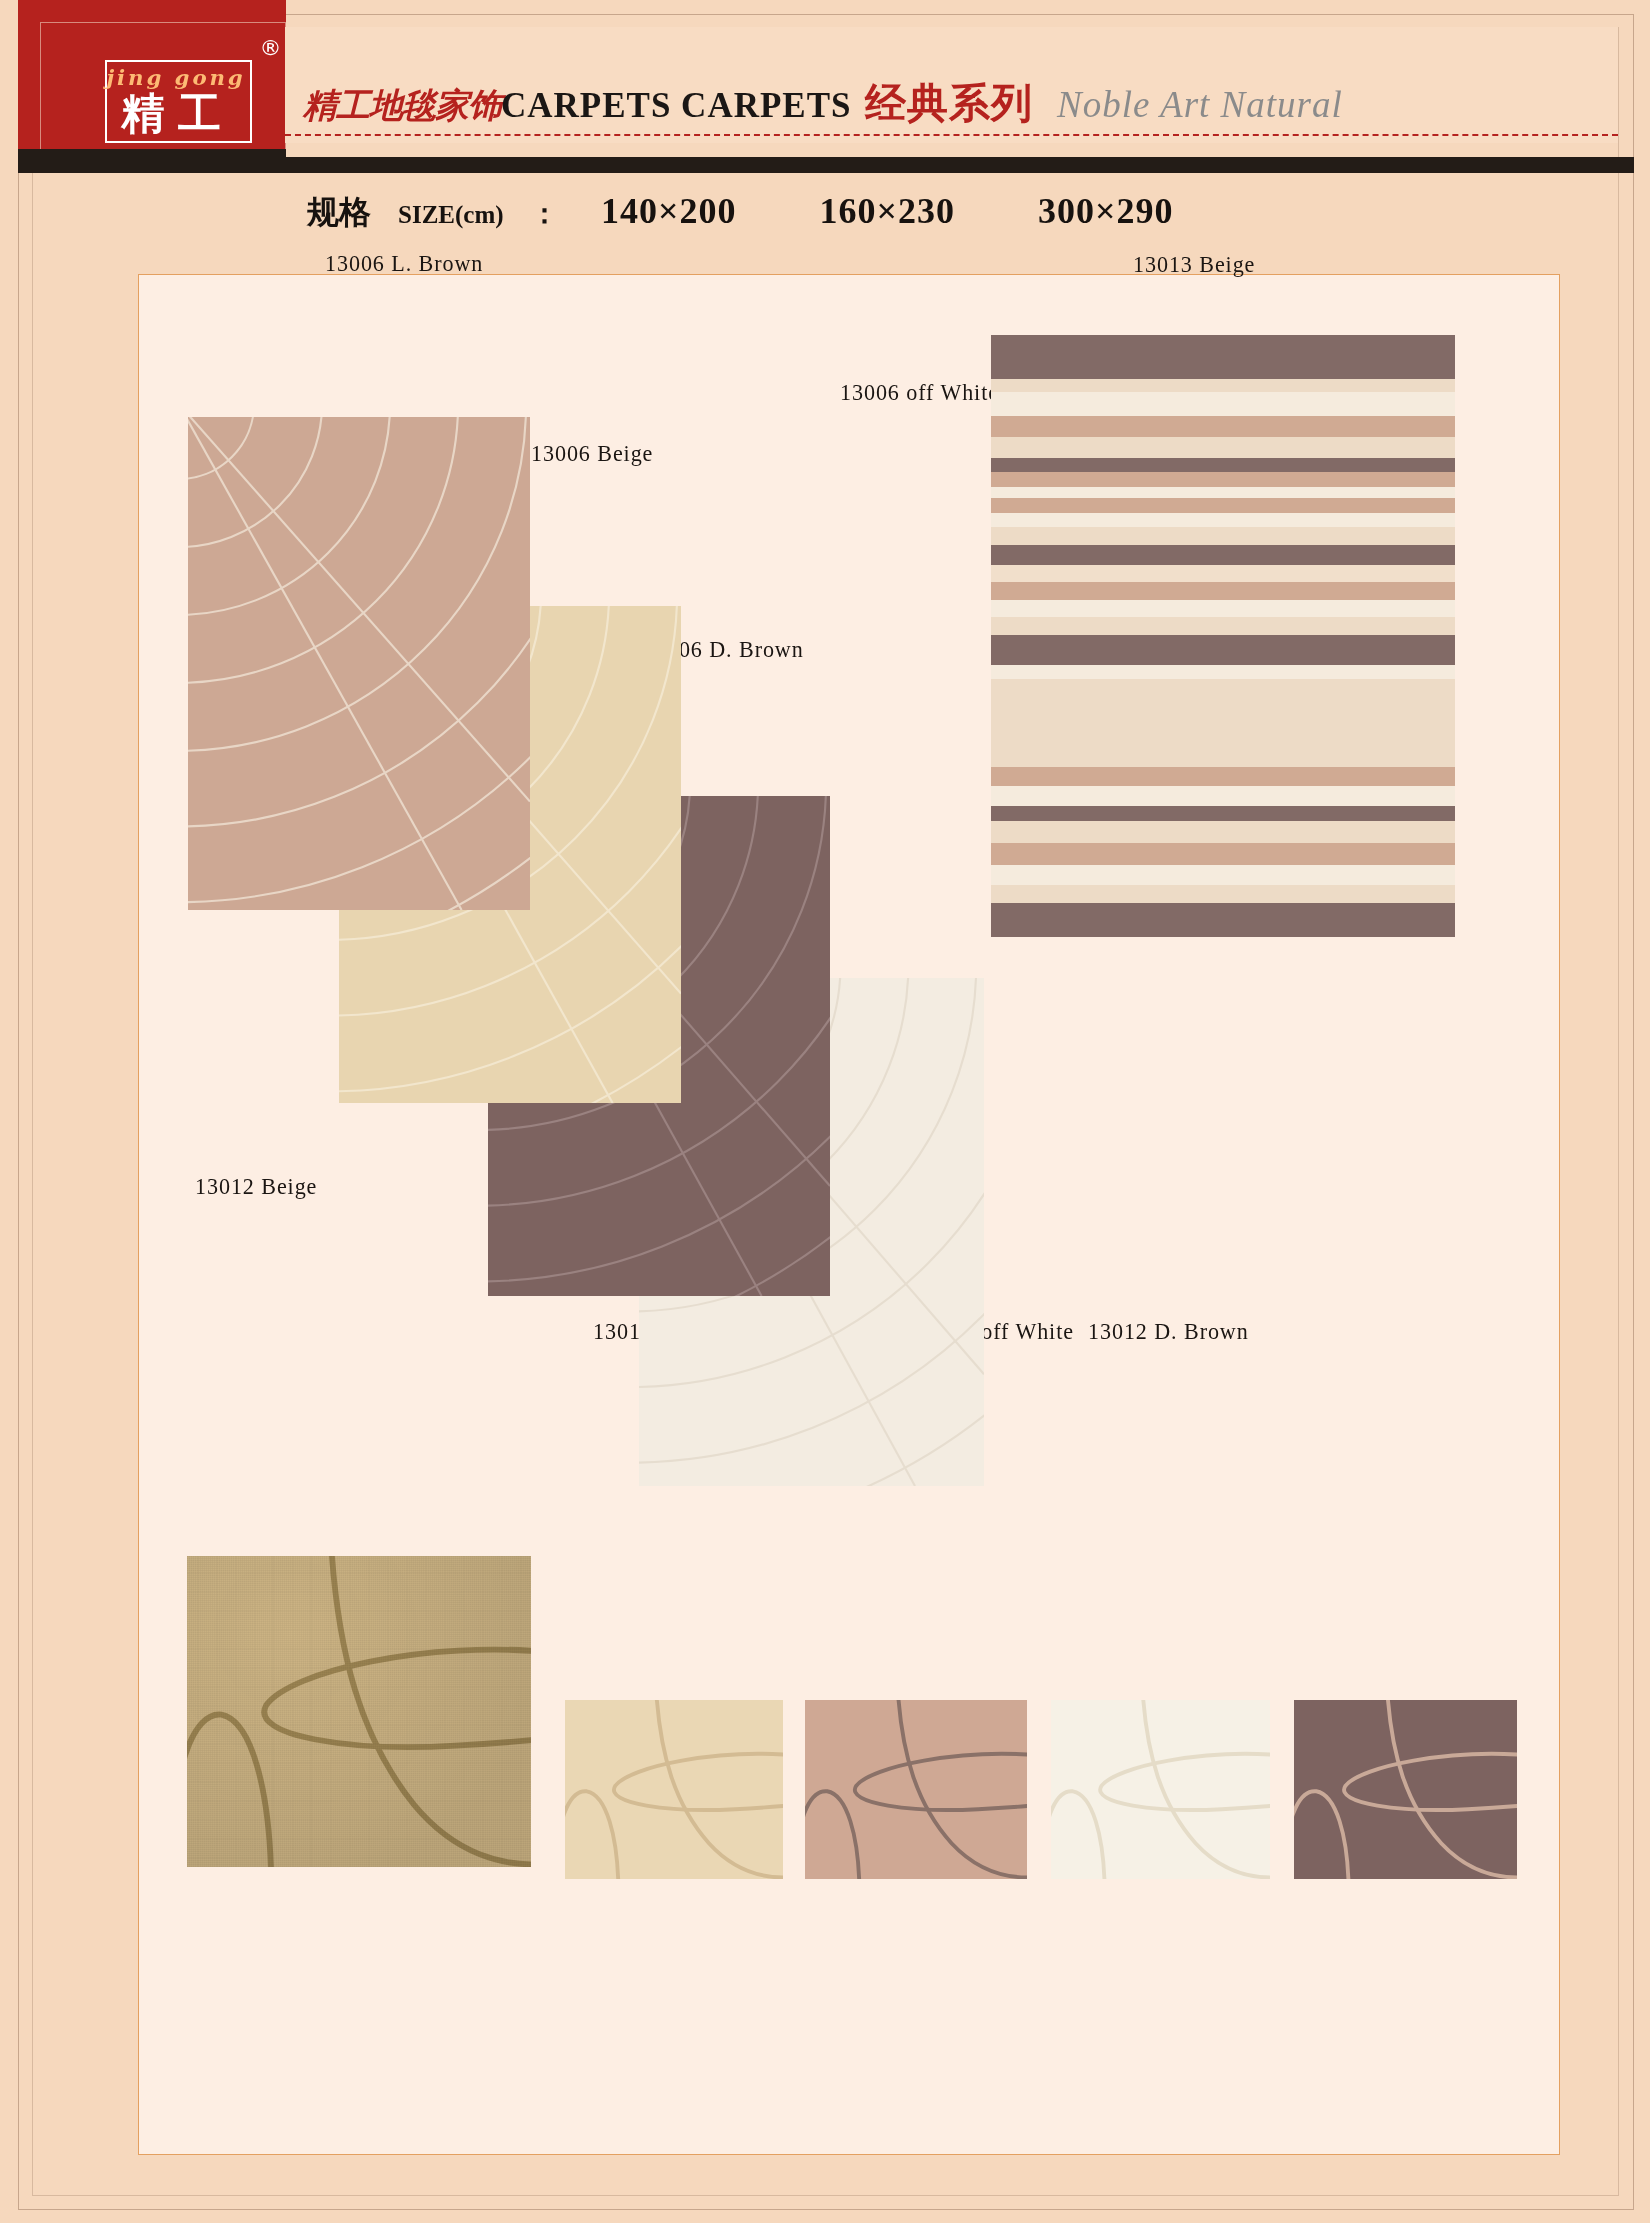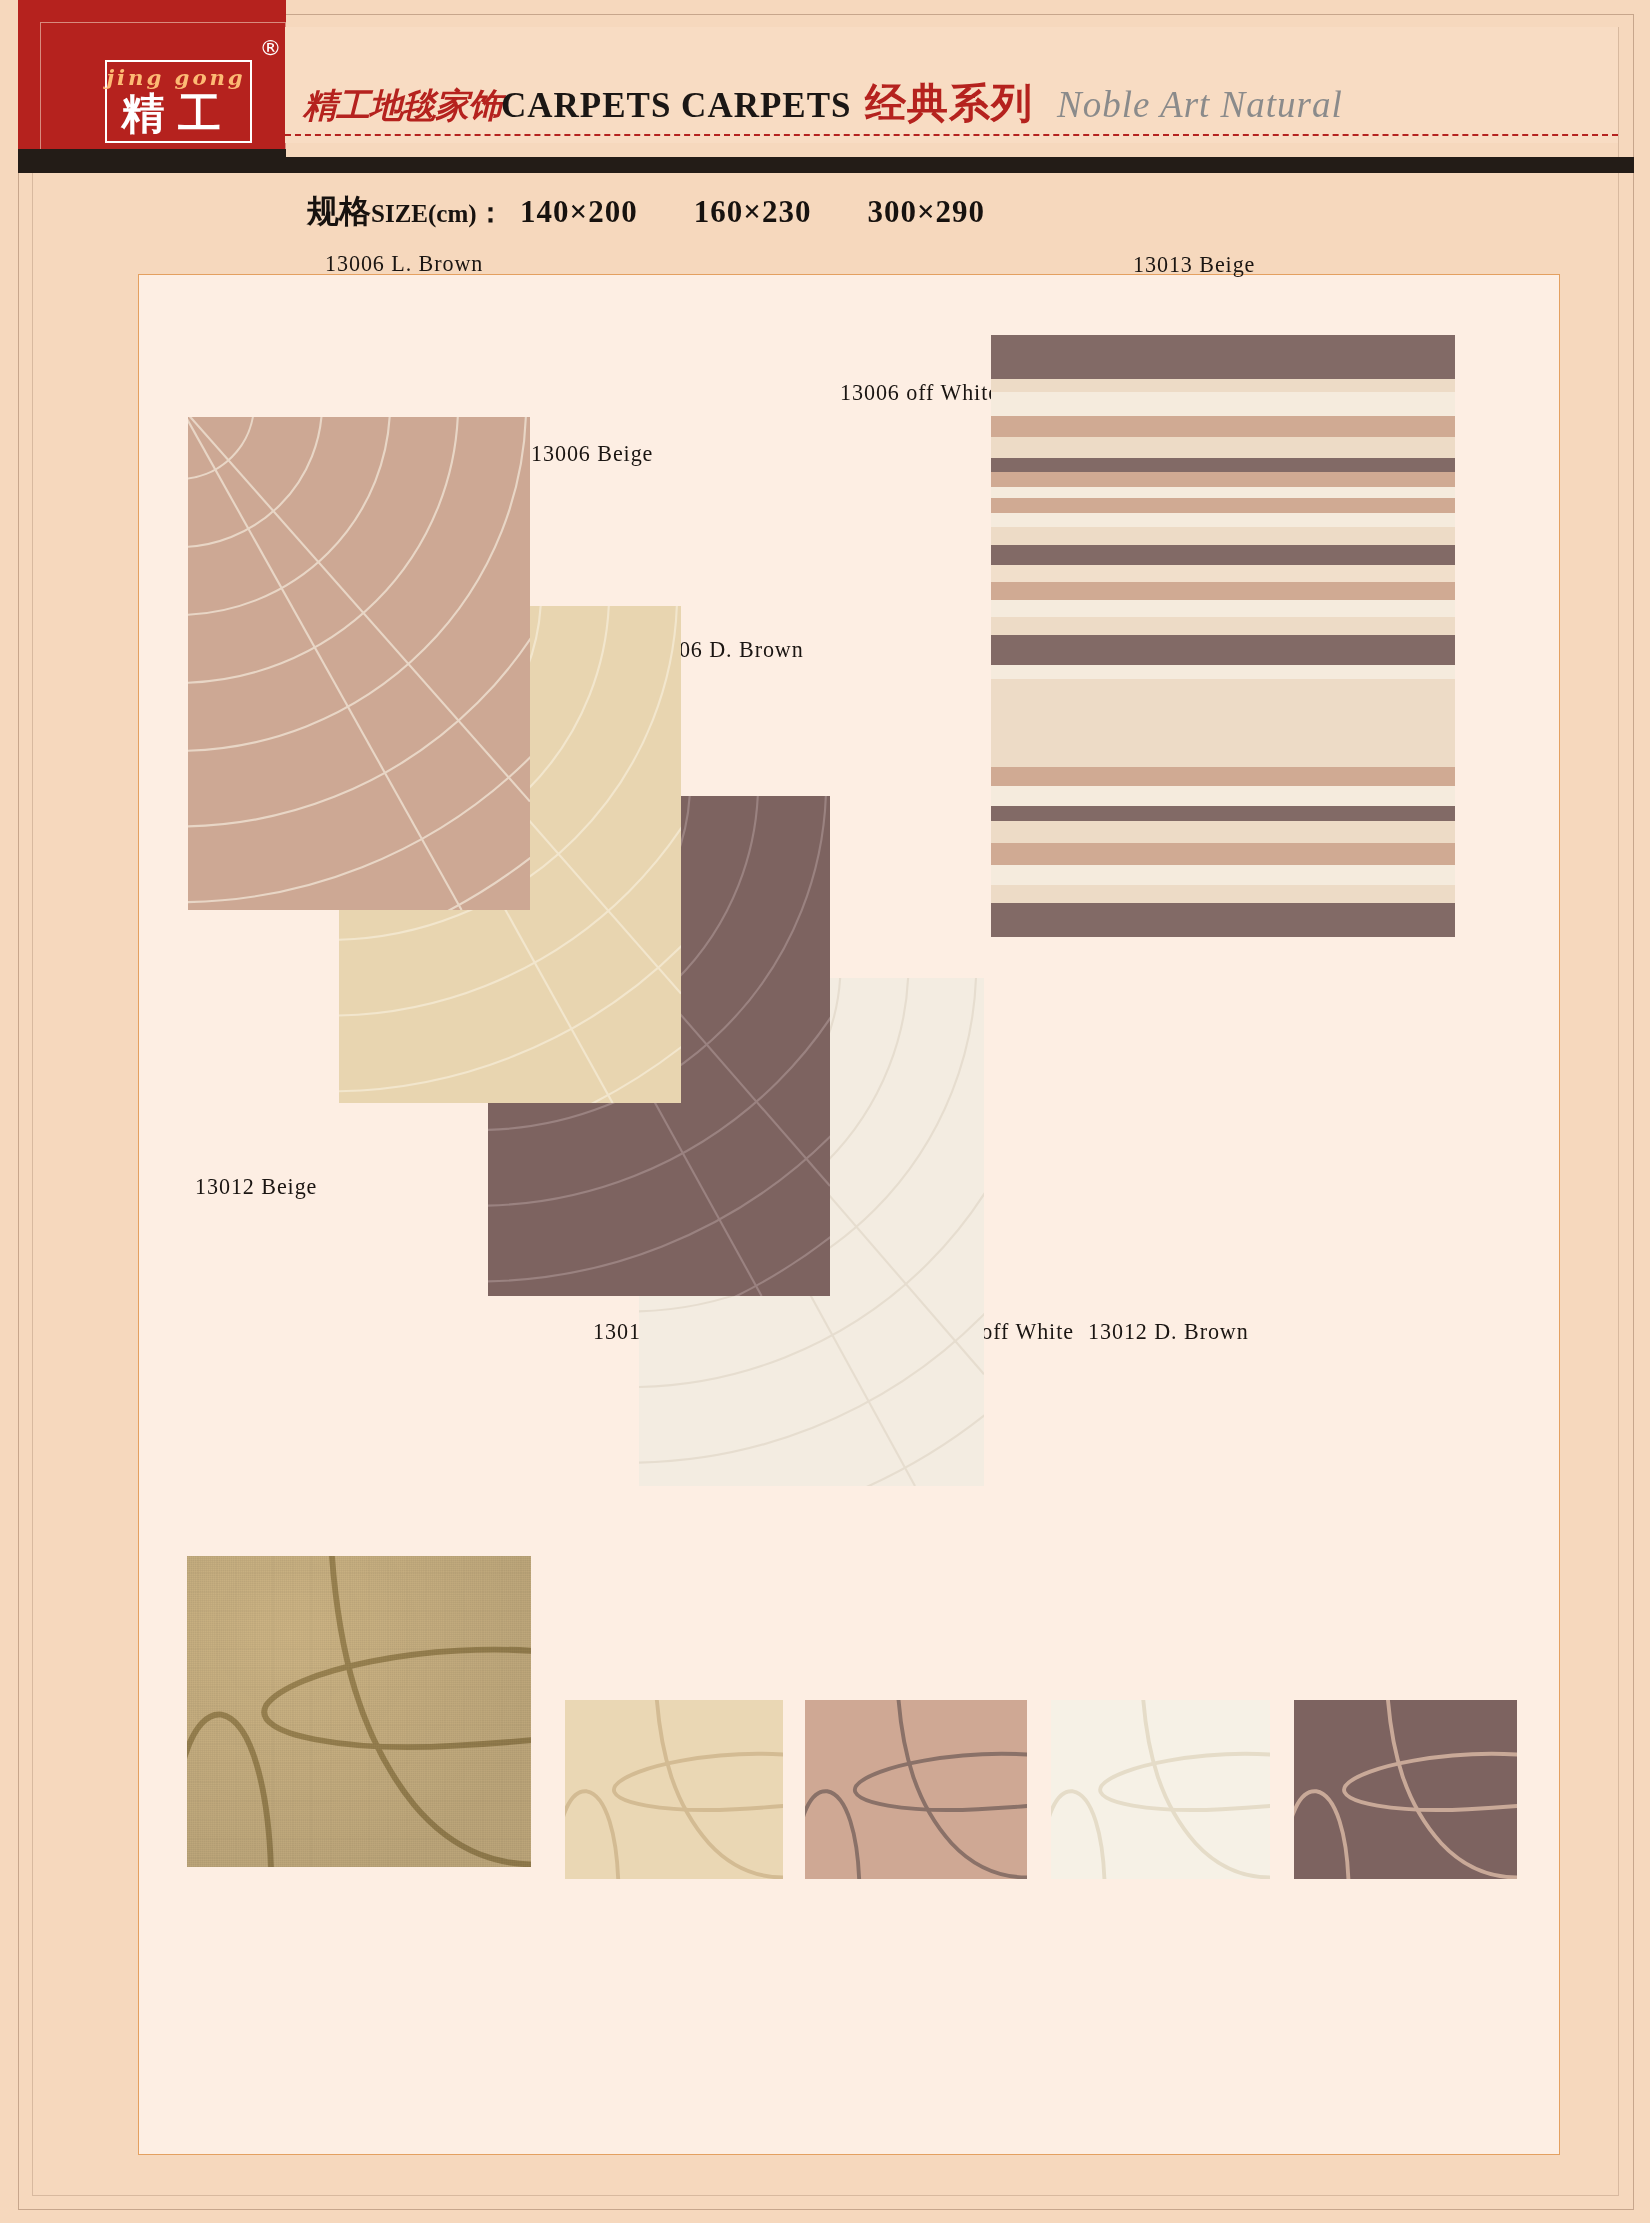--- a/index.html
+++ b/index.html
@@ -154,38 +154,39 @@
 
   
   .size-line {
     position: absolute;
     left: 307px; top: 190px;
     height: 45px;
     display: flex;
     align-items: baseline;
     white-space: nowrap;
     color: #17120f;
+    gap: 27px;
   }
   .size-cn {
     font-size: 32px;
     font-weight: bold;
     font-family: "DejaVu Sans", sans-serif;
   }
   .size-unit {
     font-size: 25px;
     font-weight: bold;
     font-family: "Liberation Serif", serif;
   }
   .size-colon {
     font-size: 28px;
     font-weight: bold;
     margin-right: 15.5px;
   }
   .size-val {
-    font-size: 31px;
+    font-size: 36px;
     font-weight: bold;
     font-family: "Liberation Serif", serif;
     margin-right: 56px;
     letter-spacing: 1px;
   }
 
   
   .panel {
     position: absolute;
     left: 138px; top: 274px;

